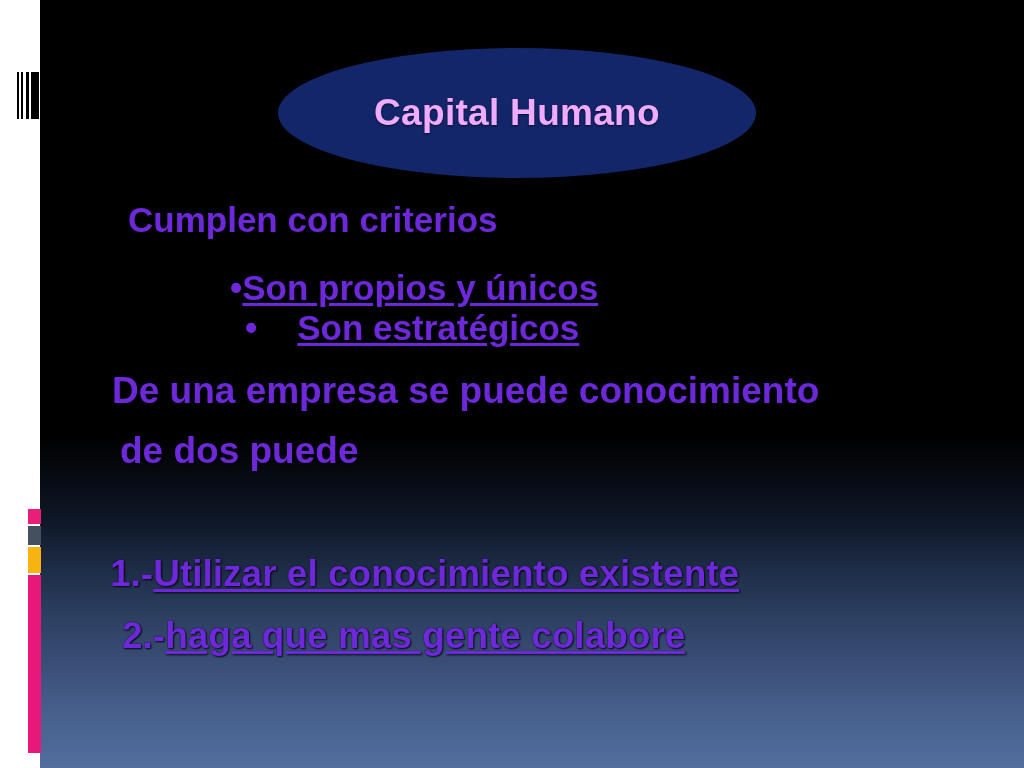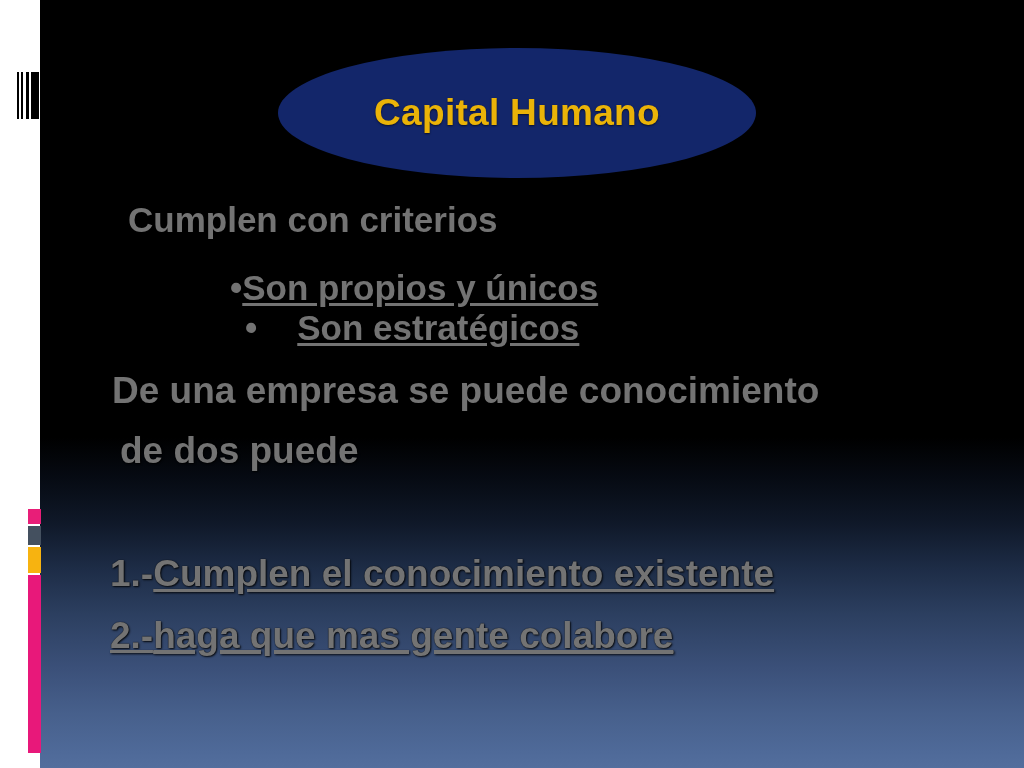--- a/index.html
+++ b/index.html
@@ -122,39 +122,39 @@
     border-radius: 50% / 50%;
     display: flex;
     align-items: center;
     justify-content: center;
     z-index: 3;
   }
   #title-text {
     font-family: "Liberation Sans", sans-serif;
     font-size: 37px;
     font-weight: bold;
-    color: #eab308;
+    color: #f0abfc;
     letter-spacing: 0.3px;
     text-shadow: 0 1px 2px rgba(0,0,0,0.6);
     white-space: nowrap;
   }
 
   
   #body {
     position: absolute;
     left: 40px;
     top: 190px;
     width: 984px;
     z-index: 4;
     color: #f2f2f2;
   }
   .line {
     font-family: "Liberation Sans", sans-serif;
     font-weight: bold;
-    color: #737373;
+    color: #6d28d9;
     text-shadow: 1px 1px 2px rgba(0,0,0,0.85), 0 0 1px rgba(0,0,0,0.9);
     white-space: nowrap;
   }
   .u { text-decoration: underline; text-underline-offset: 3px; }
 
   #line-criterios {
     position: absolute;
     left: 88px;
     top: 10px;
     font-size: 35px;
@@ -188,24 +188,23 @@
   }
 
   #line-num-1 {
     position: absolute;
     left: 70px;
     top: 363px;
     font-size: 37px;
   }
   #line-num-2 {
     position: absolute;
-    left: 70px;
+    left: 82px;
     top: 425px;
     font-size: 37px;
-    text-decoration: underline;
   }
   .num-prefix { text-decoration: none; }
 </style>
 </head>
 <body>
 
 <div id="slide">
 
   <div id="canvas"></div>
 
@@ -242,21 +241,21 @@
 
     <div class="line" id="line-estrategicos">
       <span>•</span><span id="bullet-gap"></span><span class="u">Son estratégicos</span>
     </div>
 
     <div class="line" id="line-empresa-1">De una empresa se puede conocimiento</div>
 
     <div class="line" id="line-empresa-2">de dos puede</div>
 
     <div class="line" id="line-num-1">
-      <span class="num-prefix u">1.-</span><span class="u">Cumplen el conocimiento existente </span>
+      <span class="num-prefix u">1.-</span><span class="u">Utilizar el conocimiento existente </span>
     </div>
 
     <div class="line" id="line-num-2">
       <span class="num-prefix u">2.-</span><span class="u">haga que mas gente colabore</span>
     </div>
 
   </div>
 
 </div>
 

